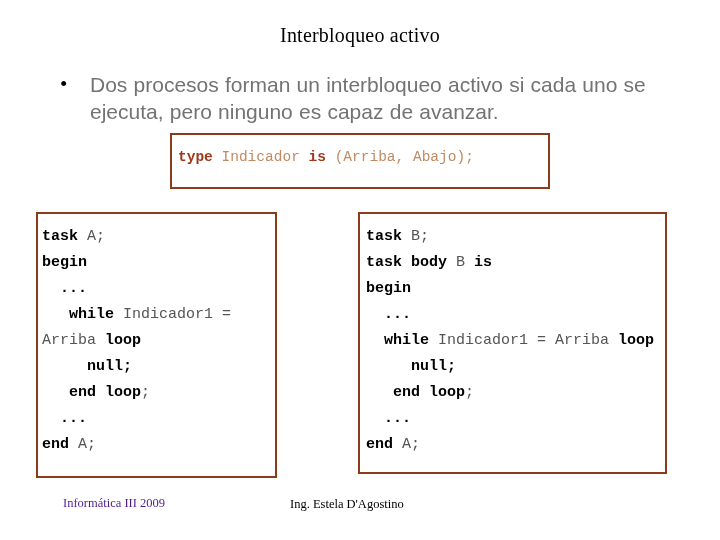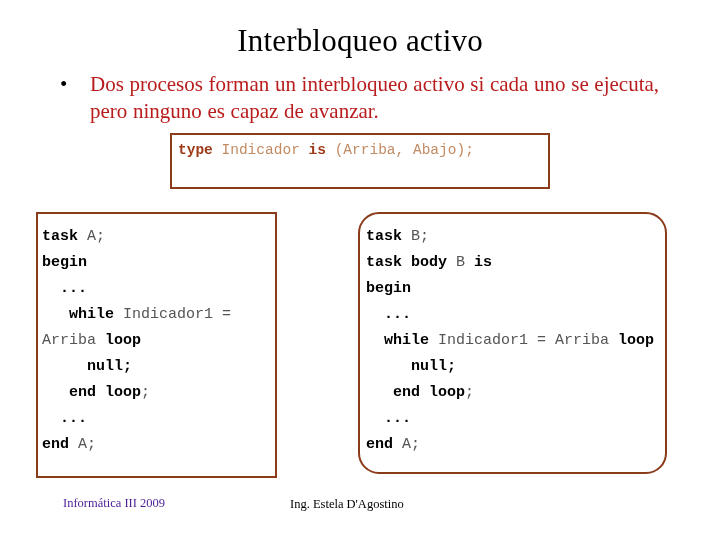--- a/index.html
+++ b/index.html
@@ -16,21 +16,21 @@
   }
 
   
   .slide-title {
     position: absolute;
     left: 0;
     top: 24px;
     width: 720px;
     text-align: center;
     font-family: "Liberation Serif", serif;
-    font-size: 31px;
+    font-size: 20px;
     font-weight: 400;
     color: #000000;
     letter-spacing: 0.2px;
     line-height: 1.1;
   }
 
   
   .bullet-block {
     position: absolute;
     left: 56px;
@@ -46,39 +46,39 @@
     width: 30px;
     font-size: 21px;
     line-height: 27px;
     color: #000000;
     text-align: left;
     padding-left: 4px;
     font-family: "Liberation Serif", serif;
   }
   .bullet-text {
     flex: 1 1 auto;
-    font-family: Liberation Serif, serif;
+    font-family: Liberation Sans, sans-serif;
     font-size: 21px;
     line-height: 27px;
-    color: #b91c1c;
+    color: #737373;
     text-align: left;
     word-spacing: 0.4px;
   }
 
   
   .decl-box {
     position: absolute;
     left: 170px;
     top: 133px;
     width: 380px;
     height: 56px;
     box-sizing: border-box;
     border: 2px solid #8a3b1a;
     background: #ffffff;
-    padding: 3px 0 0 6px;
+    padding: 10px 0 0 6px;
   }
   .decl-line {
     font-family: "Liberation Mono", monospace;
     font-size: 14.5px;
     line-height: 24px;
     color: #c08a63;
     white-space: pre;
   }
   .decl-line .kw {
     color: #9e3a18;
@@ -99,21 +99,20 @@
     width: 241px;
     height: 266px;
     padding: 10px 4px 0 4px;
   }
   #task-box-right {
     left: 358px;
     top: 212px;
     width: 309px;
     height: 262px;
     padding: 10px 4px 0 6px;
-    border-radius: 21px;
   }
   .code-line {
     font-family: "Liberation Mono", monospace;
     font-size: 15px;
     line-height: 26px;
     color: #6f6f6f;
     white-space: pre-wrap;
     word-break: break-word;
   }
   .code-line .kw {

